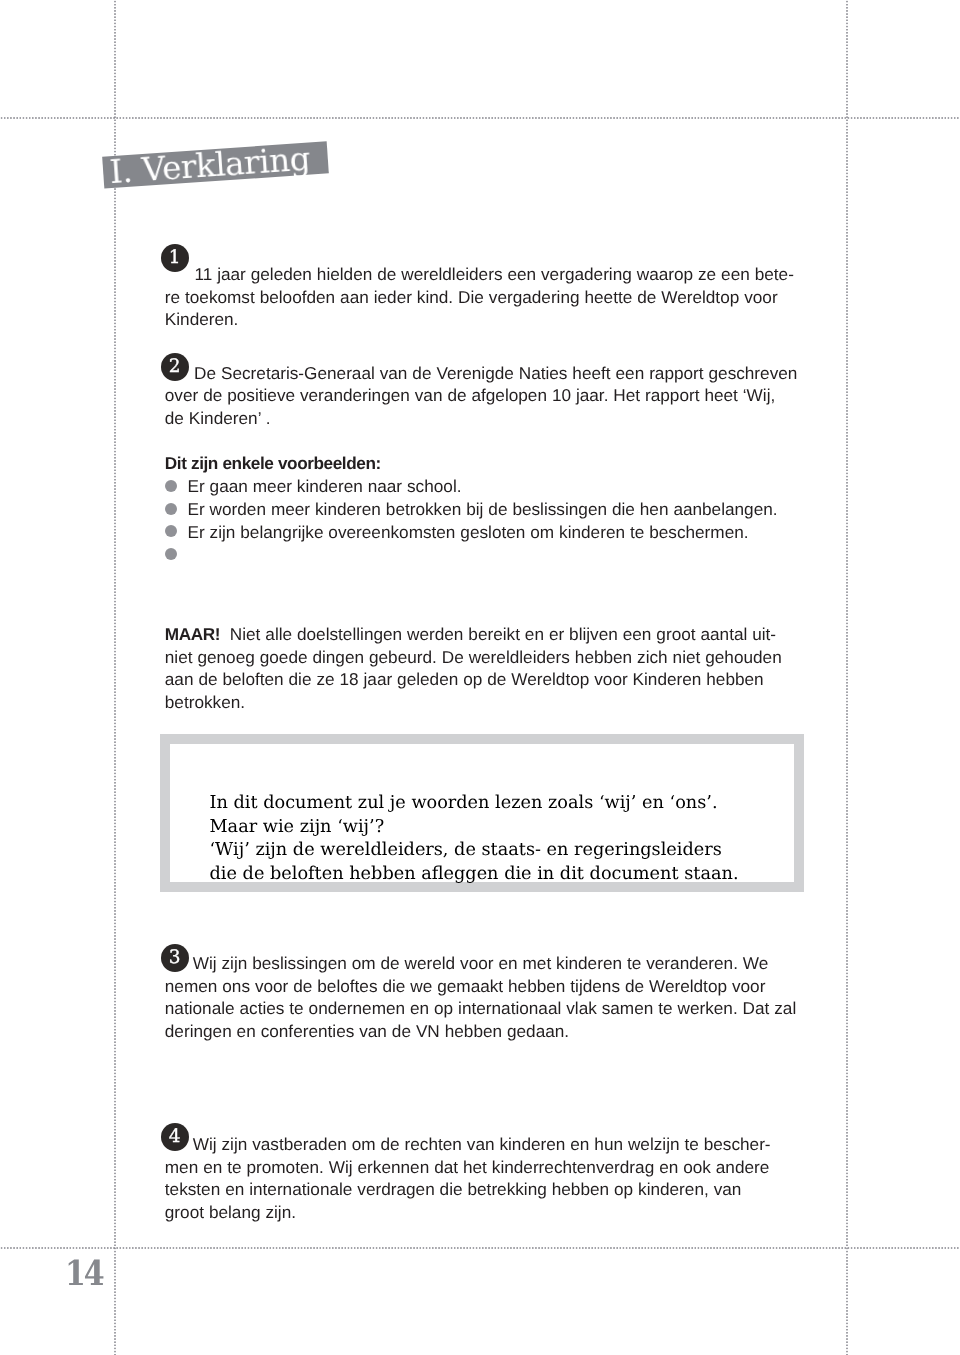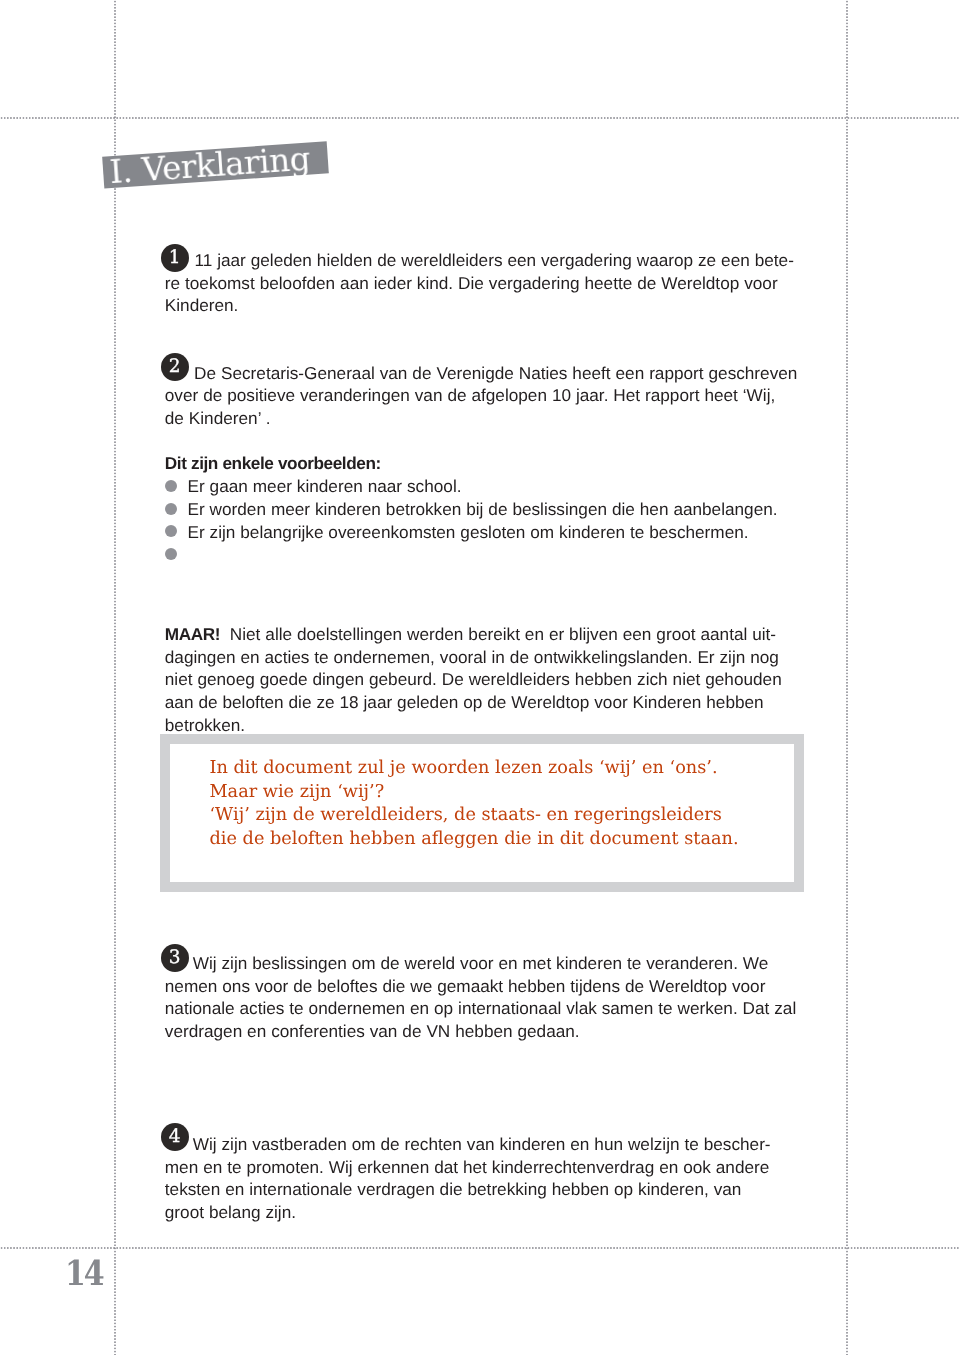--- a/index.html
+++ b/index.html
@@ -32,21 +32,21 @@
   .blk{position:absolute;left:0;}
   .num{position:absolute;width:28px;height:28px;border-radius:50%;background:#2b2827;color:#ffffff;
        font-family:"DejaVu Serif",serif;font-size:18.5px;text-align:center;line-height:28.8px;transform:translateZ(0);
        -webkit-text-stroke:0.35px #ffffff;}
   .bullet{position:absolute;width:12.1px;height:12px;border-radius:50%;background:#909196;}
   .bold{font-weight:bold;letter-spacing:-0.42px;}
 
   
   .callout{position:absolute;left:160px;top:733.6px;width:644px;height:158px;
            border:10px solid #d0d1d3;box-sizing:border-box;background:#fff;}
-  .callout-text{position:absolute;left:209.5px;top:757px;color:#c2410c;
+  .callout-text{position:absolute;left:209.5px;top:792px;color:#000000;
            font-size:17.7px;line-height:23.6px;font-family:"DejaVu Serif",serif;}
 
   
   .pagenum{position:absolute;left:65.2px;top:1256.3px;color:#86888d;font-size:34.5px;line-height:36px;
            font-family:"DejaVu Serif",serif;font-weight:bold;letter-spacing:-2.5px;
            transform:scaleX(0.87) translateZ(0);transform-origin:0 50%;}
 </style>
 </head>
 <body>
 
@@ -58,21 +58,21 @@
   <div class="gh" style="top:1247px"></div>
 
   <div class="banner-wrap">
     <div class="banner"></div>
     <div class="banner-text">I. Verklaring</div>
   </div>
 
   <div class="content">
 
     <div class="num" style="left:-4.2px;top:243.8px">1</div>
-    <div class="blk" style="top:249.0px">
+    <div class="blk" style="top:263px">
       <div class="ln" style="padding-left:29.6px">11 jaar geleden hielden de wereldleiders een vergadering waarop ze een bete-</div>
       <div class="ln">re toekomst beloofden aan ieder kind. Die vergadering heette de Wereldtop voor</div>
       <div class="ln">Kinderen.</div>
     </div>
 
     <div class="num" style="left:-4.2px;top:352.6px">2</div>
     <div class="blk" style="top:361.7px">
       <div class="ln" style="padding-left:29.3px">De Secretaris-Generaal van de Verenigde Naties heeft een rapport geschreven</div>
       <div class="ln">over de positieve veranderingen van de afgelopen 10 jaar. Het rapport heet ‘Wij,</div>
       <div class="ln">de Kinderen’ .</div>
@@ -84,32 +84,31 @@
       <div class="ln" style="padding-left:22.7px">Er worden meer kinderen betrokken bij de beslissingen die hen aanbelangen.</div>
       <div class="ln" style="padding-left:22.7px">Er zijn belangrijke overeenkomsten gesloten om kinderen te beschermen.</div>
     </div>
     <div class="bullet" style="left:-0.2px;top:479.9px"></div>
     <div class="bullet" style="left:-0.2px;top:502.6px"></div>
     <div class="bullet" style="left:-0.2px;top:525.3px"></div>
     <div class="bullet" style="left:-0.2px;top:548.0px"></div>
 
     <div class="blk" style="top:623px">
       <div class="ln"><span class="bold">MAAR!</span><span>  Niet alle doelstellingen werden bereikt en er blijven een groot aantal uit-</span></div>
-      <div class="ln">dagingen en acties te ondernemen, vooral in de ontwikkelingslanden. Er zijn nog</div>
       <div class="ln">niet genoeg goede dingen gebeurd. De wereldleiders hebben zich niet gehouden</div>
       <div class="ln">aan de beloften die ze 18 jaar geleden op de Wereldtop voor Kinderen hebben</div>
       <div class="ln">betrokken.</div>
     </div>
 
     <div class="num" style="left:-4.2px;top:944.4px">3</div>
     <div class="blk" style="top:951.8px">
       <div class="ln" style="padding-left:27.9px">Wij zijn beslissingen om de wereld voor en met kinderen te veranderen. We</div>
       <div class="ln">nemen ons voor de beloftes die we gemaakt hebben tijdens de Wereldtop voor</div>
       <div class="ln">nationale acties te ondernemen en op internationaal vlak samen te werken. Dat zal</div>
-      <div class="ln">verdragen en conferenties van de VN hebben gedaan.</div>
+      <div class="ln">deringen en conferenties van de VN hebben gedaan.</div>
     </div>
 
     <div class="num" style="left:-4.2px;top:1123.4px">4</div>
     <div class="blk" style="top:1133.0px">
       <div class="ln" style="padding-left:27.9px">Wij zijn vastberaden om de rechten van kinderen en hun welzijn te bescher-</div>
       <div class="ln">men en te promoten. Wij erkennen dat het kinderrechtenverdrag en ook andere</div>
       <div class="ln">teksten en internationale verdragen die betrekking hebben op kinderen, van</div>
       <div class="ln">groot belang zijn.</div>
     </div>
   </div>

